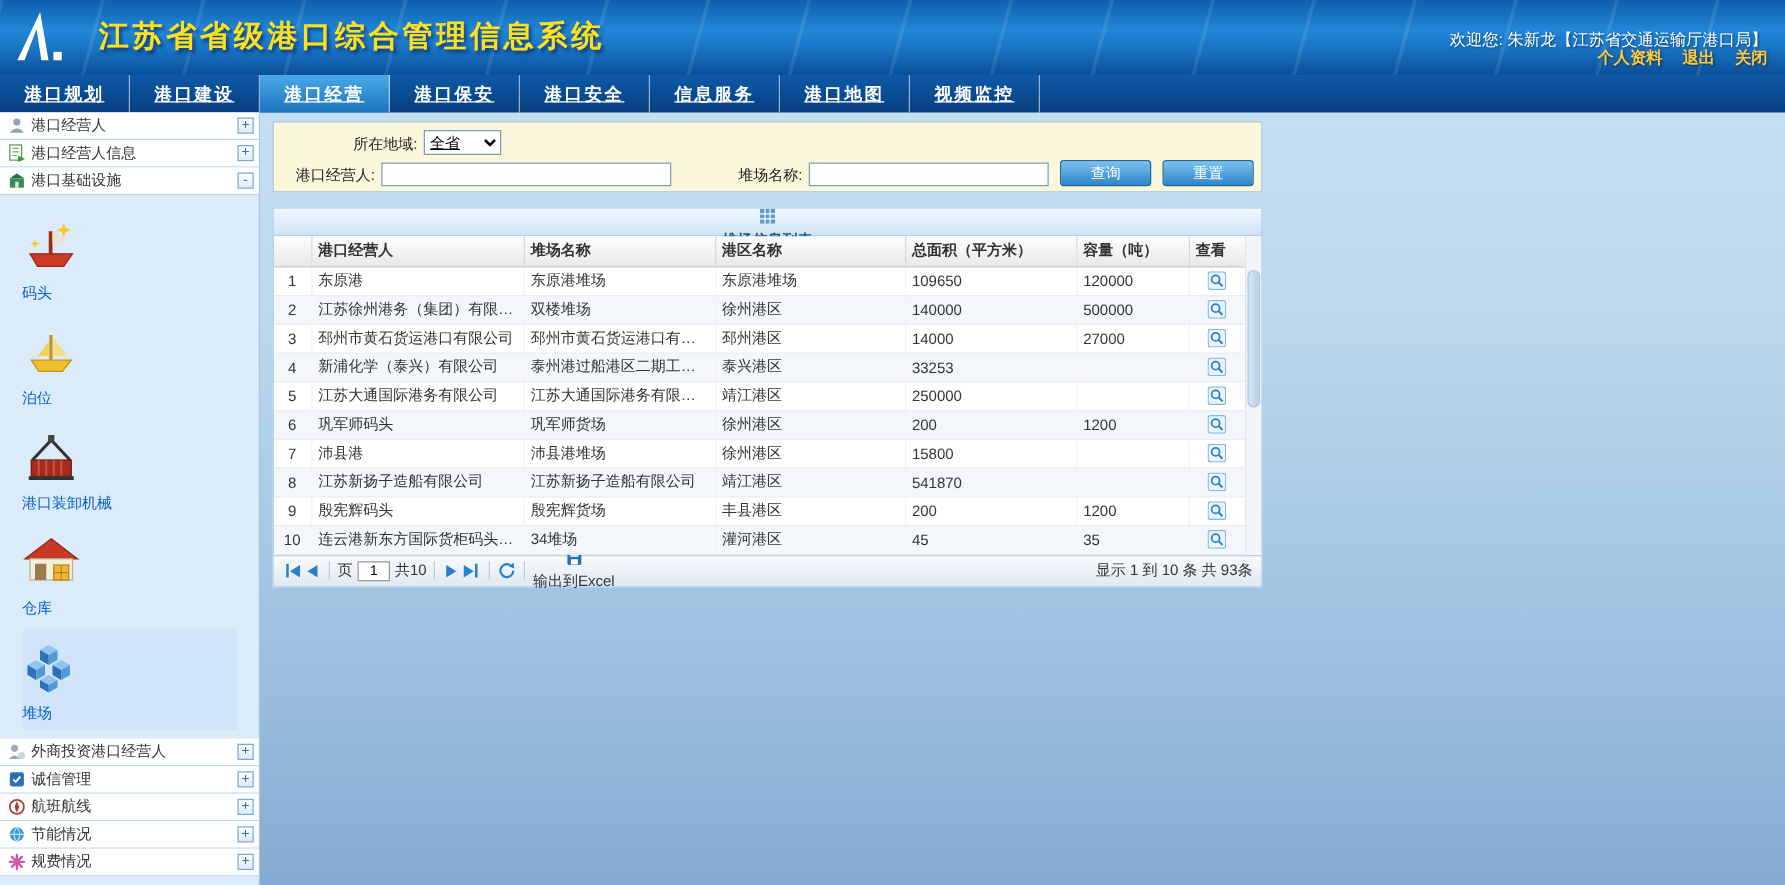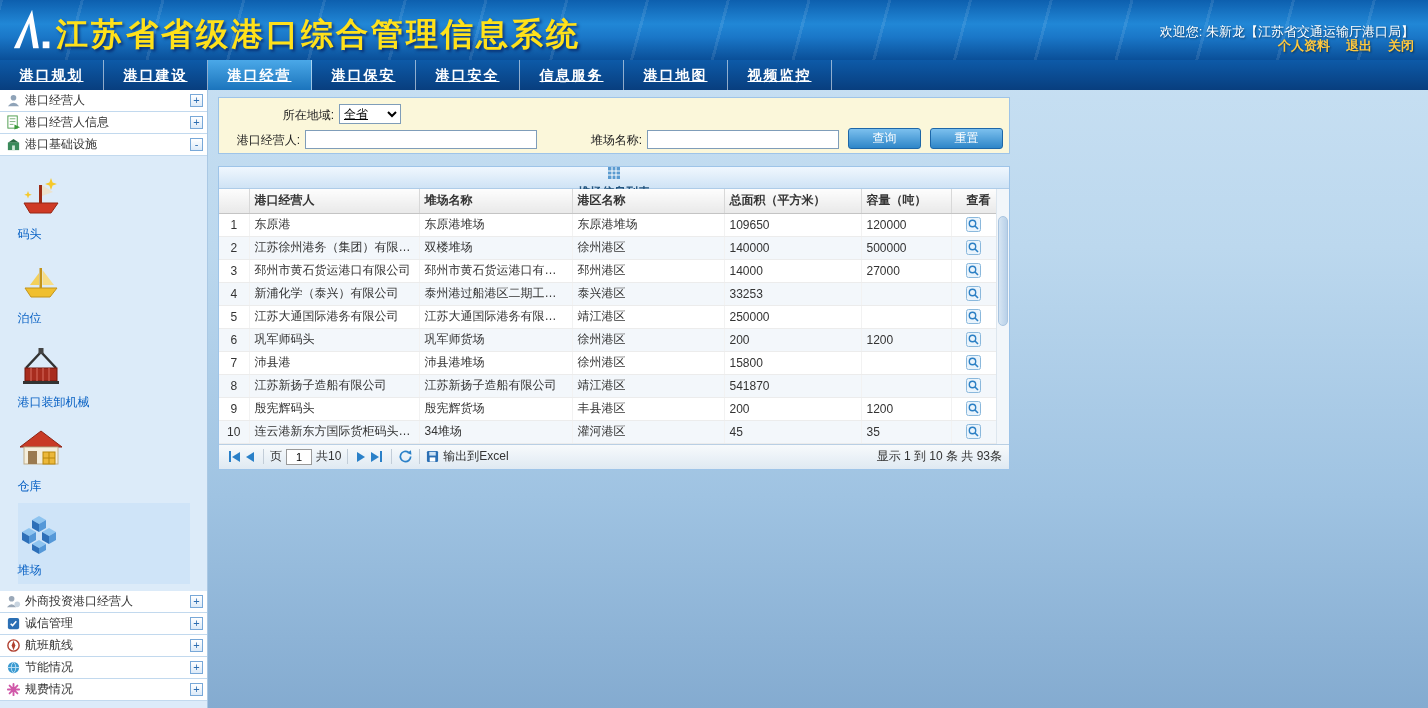--- a/index.html
+++ b/index.html
@@ -9,21 +9,21 @@
     font-family:"Liberation Sans","DejaVu Sans",sans-serif;font-size:12px;color:#333;
     background:linear-gradient(180deg,#cbe2f4 0%,#bcd8ee 35%,#9fc3e2 70%,#84abd0 100%);
   }
 
   
   .header{position:absolute;left:0;top:0;right:0;height:60px;overflow:hidden;
     background:linear-gradient(180deg,#0d5fae 0%,#2187d6 40%,#1a77c8 62%,#0a4f98 100%);}
   .header::after{content:"";position:absolute;inset:0;pointer-events:none;
     background:repeating-linear-gradient(105deg,rgba(255,255,255,.09) 0 3px,transparent 3px 78px);}
   .logo{position:absolute;left:10px;top:5px;z-index:2;}
-  .app-title{position:absolute;left:56px;top:13px;z-index:2;font-size:32px;font-weight:bold;
+  .app-title{position:absolute;left:79px;top:13px;z-index:2;font-size:24px;font-weight:bold;
     color:#ffe11a;letter-spacing:3px;text-shadow:2px 2px 3px rgba(0,0,60,.55);}
   .welcome{position:absolute;right:14px;top:23px;z-index:2;color:#fff;font-weight:normal;font-size:13px;
     text-shadow:1px 1px 2px rgba(0,0,0,.45);}
   .header-links{position:absolute;right:14px;top:37px;z-index:2;display:flex;gap:16px;}
   .header-links a{color:#ffc83d;font-size:13px;font-weight:bold;text-decoration:none;cursor:pointer;
     text-shadow:1px 1px 2px rgba(0,0,0,.45);}
 
   
   .nav{position:absolute;left:0;top:60px;right:0;height:30px;display:flex;
     background:linear-gradient(180deg,#0d5aa8,#083e7e);}
@@ -65,42 +65,42 @@
   
   .grid-panel{margin-top:12px;border:1px solid #9ec4e8;background:#fff;}
   .grid-caption{height:22px;display:flex;align-items:center;gap:5px;padding:0 6px;
     background:linear-gradient(180deg,#f0f7fe,#cfe3f5);border-bottom:1px solid #aecce8;
     font-size:12px;font-weight:bold;color:#23557f;flex-direction:column;}
   .grid-body{position:relative;}
   table.grid{border-collapse:collapse;table-layout:fixed;width:777px;font-size:12px;color:#333;}
   table.grid th{height:24px;background:linear-gradient(180deg,#fdfdfd,#e9e9e9);
     border-right:1px solid #d8d8d8;border-bottom:1px solid #c4c4c4;font-weight:bold;
     text-align:left;padding:0 5px;white-space:nowrap;overflow:hidden;}
-  table.grid th:last-child{text-align:right;}
+  table.grid th:last-child{text-align:left;}
   table.grid td{height:23px;border-bottom:1px solid #ececec;border-right:1px solid #f2f2f2;
     padding:0 5px;white-space:nowrap;overflow:hidden;text-overflow:ellipsis;}
   tr.alt td{background:#f3f7fb;}
   td.c-num,th.c-num{text-align:center;padding:0 2px;}
   td.c-view{text-align:center;padding:0;}
   .view-btn{display:inline-flex;vertical-align:middle;cursor:pointer;}
   .vscroll{position:absolute;top:0;right:0;bottom:0;width:13px;background:#f2f6fa;border-left:1px solid #dde6ee;}
   .vscroll .thumb{position:absolute;top:27px;left:1px;right:1px;height:110px;border-radius:6px;
     background:linear-gradient(90deg,#d6e5f3,#b8d0e8);border:1px solid #a8c4e0;cursor:pointer;}
 
   
   .pager{height:25px;border-top:1px solid #b9cfe4;background:linear-gradient(180deg,#f7fafc,#dfe9f2);
     display:flex;align-items:center;padding:0 7px;font-size:12px;color:#333;}
   .sep{width:1px;height:15px;background:#c2cdd8;margin:0 6px;flex:none;}
   .pg-btn{display:inline-flex;align-items:center;gap:1px;margin:0 3px;cursor:pointer;}
   .tri-l{width:0;height:0;border-top:5px solid transparent;border-bottom:5px solid transparent;border-right:8px solid #2a80c8;}
   .tri-r{width:0;height:0;border-top:5px solid transparent;border-bottom:5px solid transparent;border-left:8px solid #2a80c8;}
   .bar{width:2px;height:11px;background:#2a80c8;}
   .page-input{width:26px;height:16px;border:1px solid #999;text-align:center;font-size:11px;margin:0 4px;padding:0;}
   .refresh{display:inline-flex;cursor:pointer;}
-  .excel{display:inline-flex;align-items:center;gap:4px;cursor:pointer;}
+  .excel{display:inline-flex;align-items:center;gap:4px;cursor:pointer;flex-direction:column;}
   .pager-summary{margin-left:auto;white-space:nowrap;}
 </style>
 </head>
 <body>
 
 <div class="page">
 
   <header class="header">
     <span class="logo">
       <svg width="50" height="48" viewBox="0 0 52 48">

